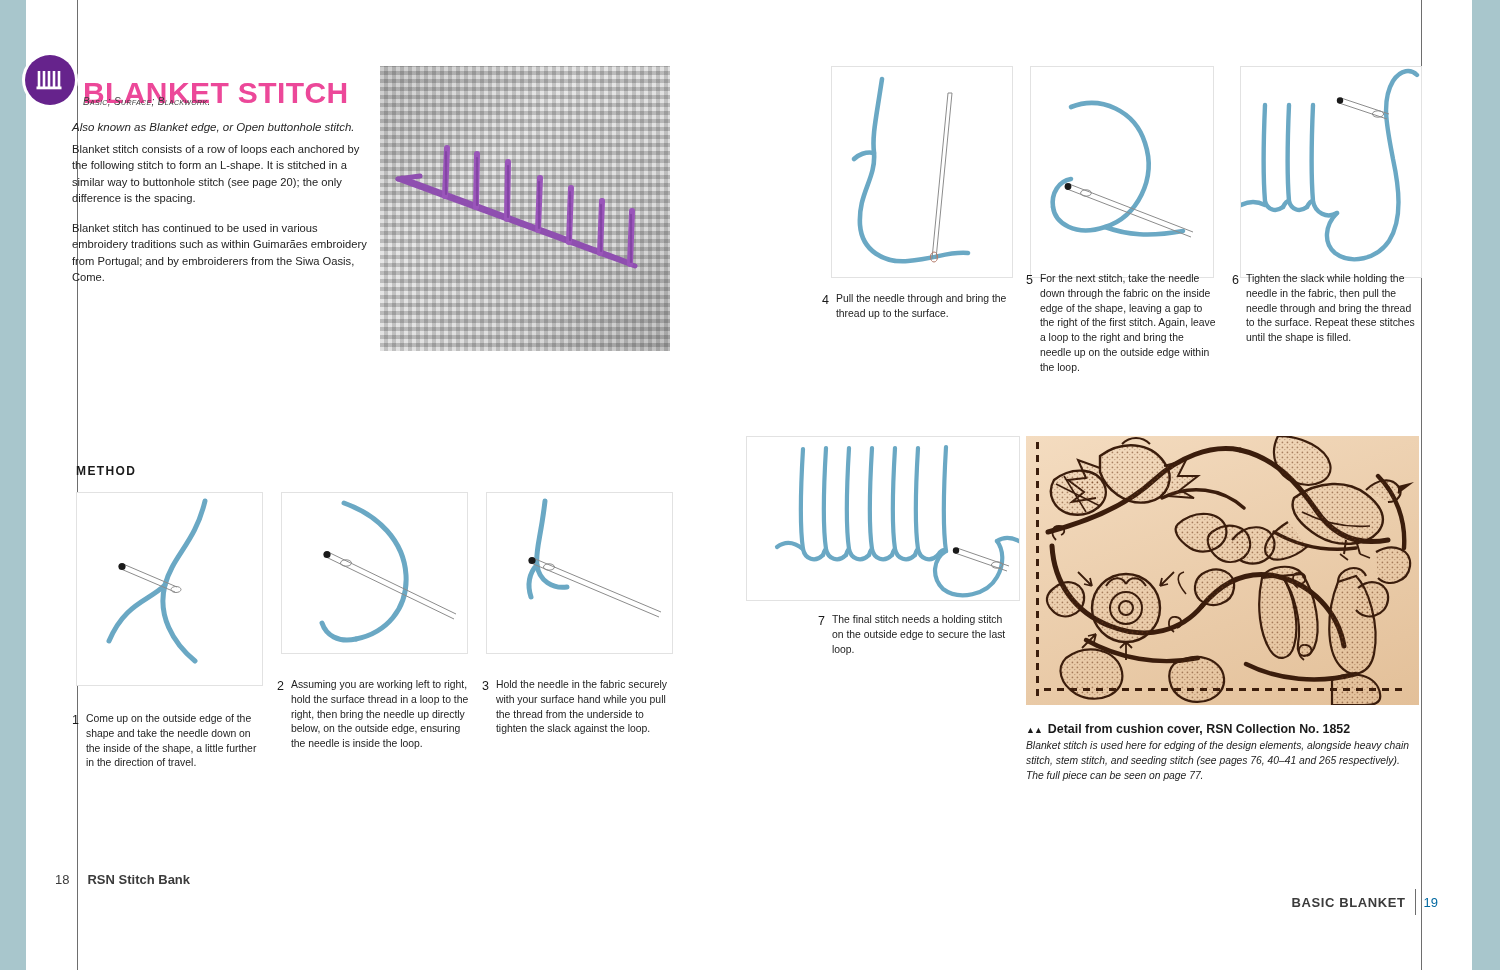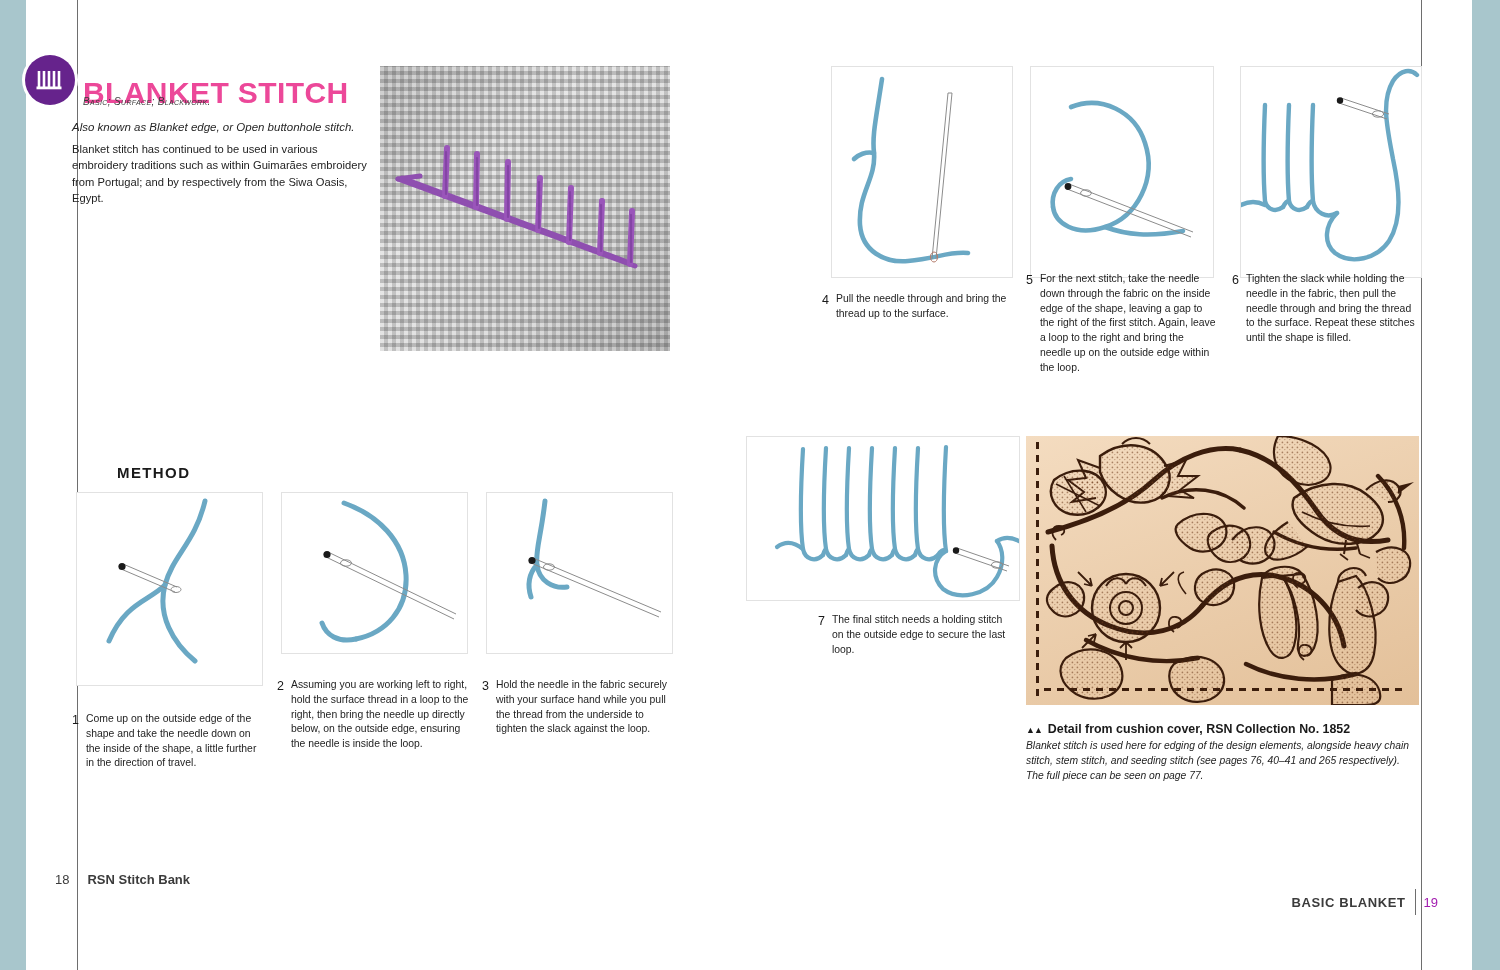--- a/index.html
+++ b/index.html
@@ -46,22 +46,22 @@
   .photo-stitch{position:absolute;left:380px;top:66px;width:290px;height:285px;
     background:
       repeating-linear-gradient(90deg,#f3f3f3 0 4px,#cfcfcf 4px 8px),
       repeating-linear-gradient(0deg,rgba(255,255,255,.75) 0 4px,rgba(170,170,170,.55) 4px 8px),
       linear-gradient(135deg,#d6d6d6 0%,#f2f2f2 35%,#e8e8e8 70%,#c9c9c9 100%);
     background-blend-mode:multiply,multiply,normal;
     overflow:hidden;}
   .photo-stitch svg{position:absolute;inset:0;}
 
   
-  .method-h{position:absolute;left:76px;top:464px;font-size:15px;font-weight:700;
-            letter-spacing:1.4px;color:#1a1a1a;margin-left:41px;}
+  .method-h{position:absolute;left:76px;top:464px;font-size:12px;font-weight:700;
+            letter-spacing:1.4px;color:#1a1a1a;}
 
   
   .dia{position:absolute;border:1px solid #e2e2e2;background:#fff;overflow:hidden;}
   .dia svg{display:block;}
 
   
   .step{position:absolute;display:flex;gap:7px;}
   .step .num{font-size:12.5px;font-weight:400;color:#1a1a1a;line-height:1.42;
              flex:0 0 auto;}
   .step .txt{font-size:10.4px;line-height:1.42;color:#232323;}
@@ -79,21 +79,21 @@
             font-style:italic;line-height:1.45;color:#232323;}
 
   
   .footer{position:absolute;bottom:0;height:60px;}
   .foot-left{left:55px;bottom:38px;display:flex;align-items:flex-start;gap:0;}
   .foot-left .pg{font-size:13px;color:#3b3b3b;padding-right:8px;}
   .foot-left .lbl{font-size:13px;color:#3b3b3b;font-weight:600;padding-left:9px;}
   .foot-right{right:62px;bottom:38px;display:flex;align-items:center;}
   .foot-right .lbl{font-size:13px;color:#3b3b3b;font-weight:600;letter-spacing:.6px;
                    padding-right:9px;}
-  .foot-right .pg{font-size:13px;color:#a21caf;padding-left:8px;}
+  .foot-right .pg{font-size:13px;color:#0369a1;padding-left:8px;}
 </style>
 </head>
 <body>
 
 <div class="spread">
 
   <div class="edge-strip edge-left"></div>
   <div class="edge-strip edge-right"></div>
 
   <div class="rule rule-left"></div>
@@ -113,21 +113,22 @@
         <rect x="1.5" y="20.5" width="25" height="2.8" fill="#ffffff"></rect>
       </svg>
     </div>
   </div>
 
   <h1 class="title">BLANKET STITCH</h1>
   <div class="subtitle">Basic; Surface; Blackwork.</div>
   <div class="alsoknown">Also known as Blanket edge, or Open buttonhole stitch.</div>
 
   <div class="body-col">
-    <p>Blanket stitch has continued to be used in various embroidery traditions such as within Guimarães embroidery from Portugal; and by respectively from the Siwa Oasis, Egypt.</p>
+    <p>Blanket stitch consists of a row of loops each anchored by the following stitch to form an L-shape. It is stitched in a similar way to buttonhole stitch (see page 20); the only difference is the spacing.</p>
+    <p>Blanket stitch has continued to be used in various embroidery traditions such as within Guimarães embroidery from Portugal; and by embroiderers from the Siwa Oasis, Come.</p>
   </div>
 
   <div class="photo-stitch">
     <svg viewBox="0 0 290 285" width="290" height="285" aria-hidden="true">
       <g stroke="#8f4fb0" stroke-width="5" stroke-linecap="round" fill="none">
         <line x1="18" y1="113" x2="255" y2="200"></line>
         <line x1="22" y1="112" x2="250" y2="197"></line>
       </g>
       <g stroke="#9a55ba" stroke-width="6" stroke-linecap="round" fill="none">
         <line x1="65" y1="130" x2="67" y2="82"></line>

